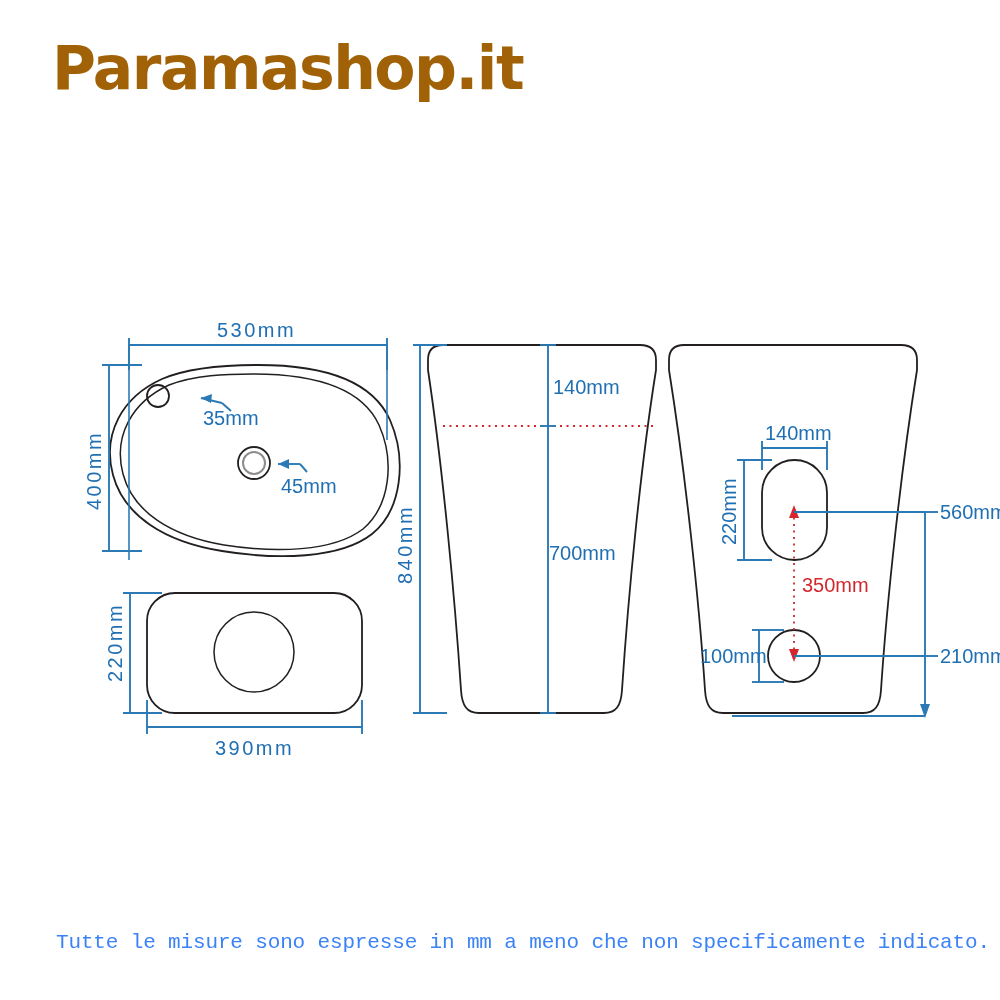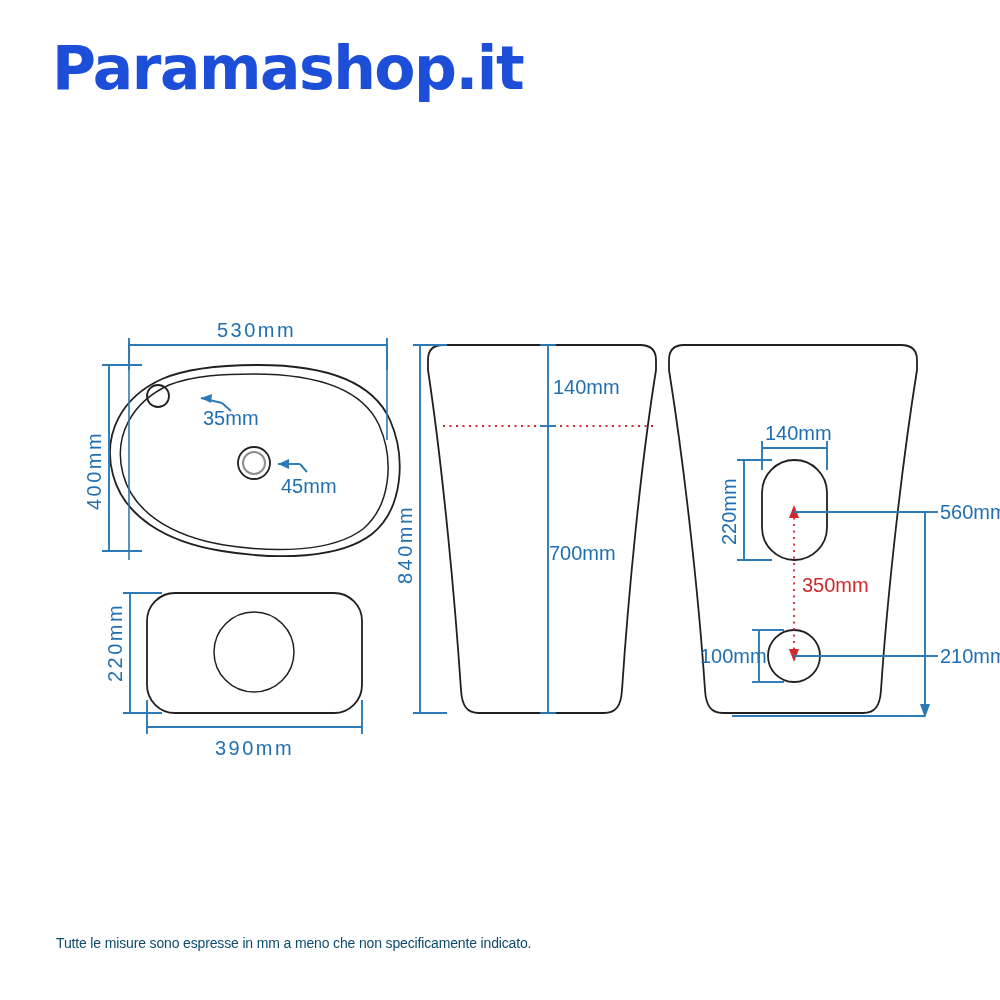--- a/index.html
+++ b/index.html
@@ -18,21 +18,21 @@
   }
 
   
   #brand-logo {
     position: absolute;
     left: 52px;
     top: 38px;
     font-size: 60px;
     font-weight: 700;
     letter-spacing: -1.5px;
-    color: #1d4ed8;
+    color: #a16207;
     line-height: 1;
     white-space: nowrap;
     font-family: "DejaVu Sans", sans-serif;
   }
 
   
   #technical-drawing {
     position: absolute;
     left: 0;
     top: 0;
@@ -43,24 +43,24 @@
   #technical-drawing svg {
     display: block;
   }
 
   
   #footer-notes {
     position: absolute;
     left: 56px;
     top: 930px;
     width: 860px;
-    color: #0c4a6e;
-    font-size: 14px;
+    color: #3b82f6;
+    font-size: 21px;
     line-height: 26px;
-    font-family: Liberation Sans, sans-serif;
+    font-family: Liberation Mono, monospace;
   }
   #footer-notes .note-line {
     white-space: nowrap;
     letter-spacing: -0.15px;
   }
 
   
   .dim-text {
     font-family: "Liberation Sans", sans-serif;
     font-size: 20px;

